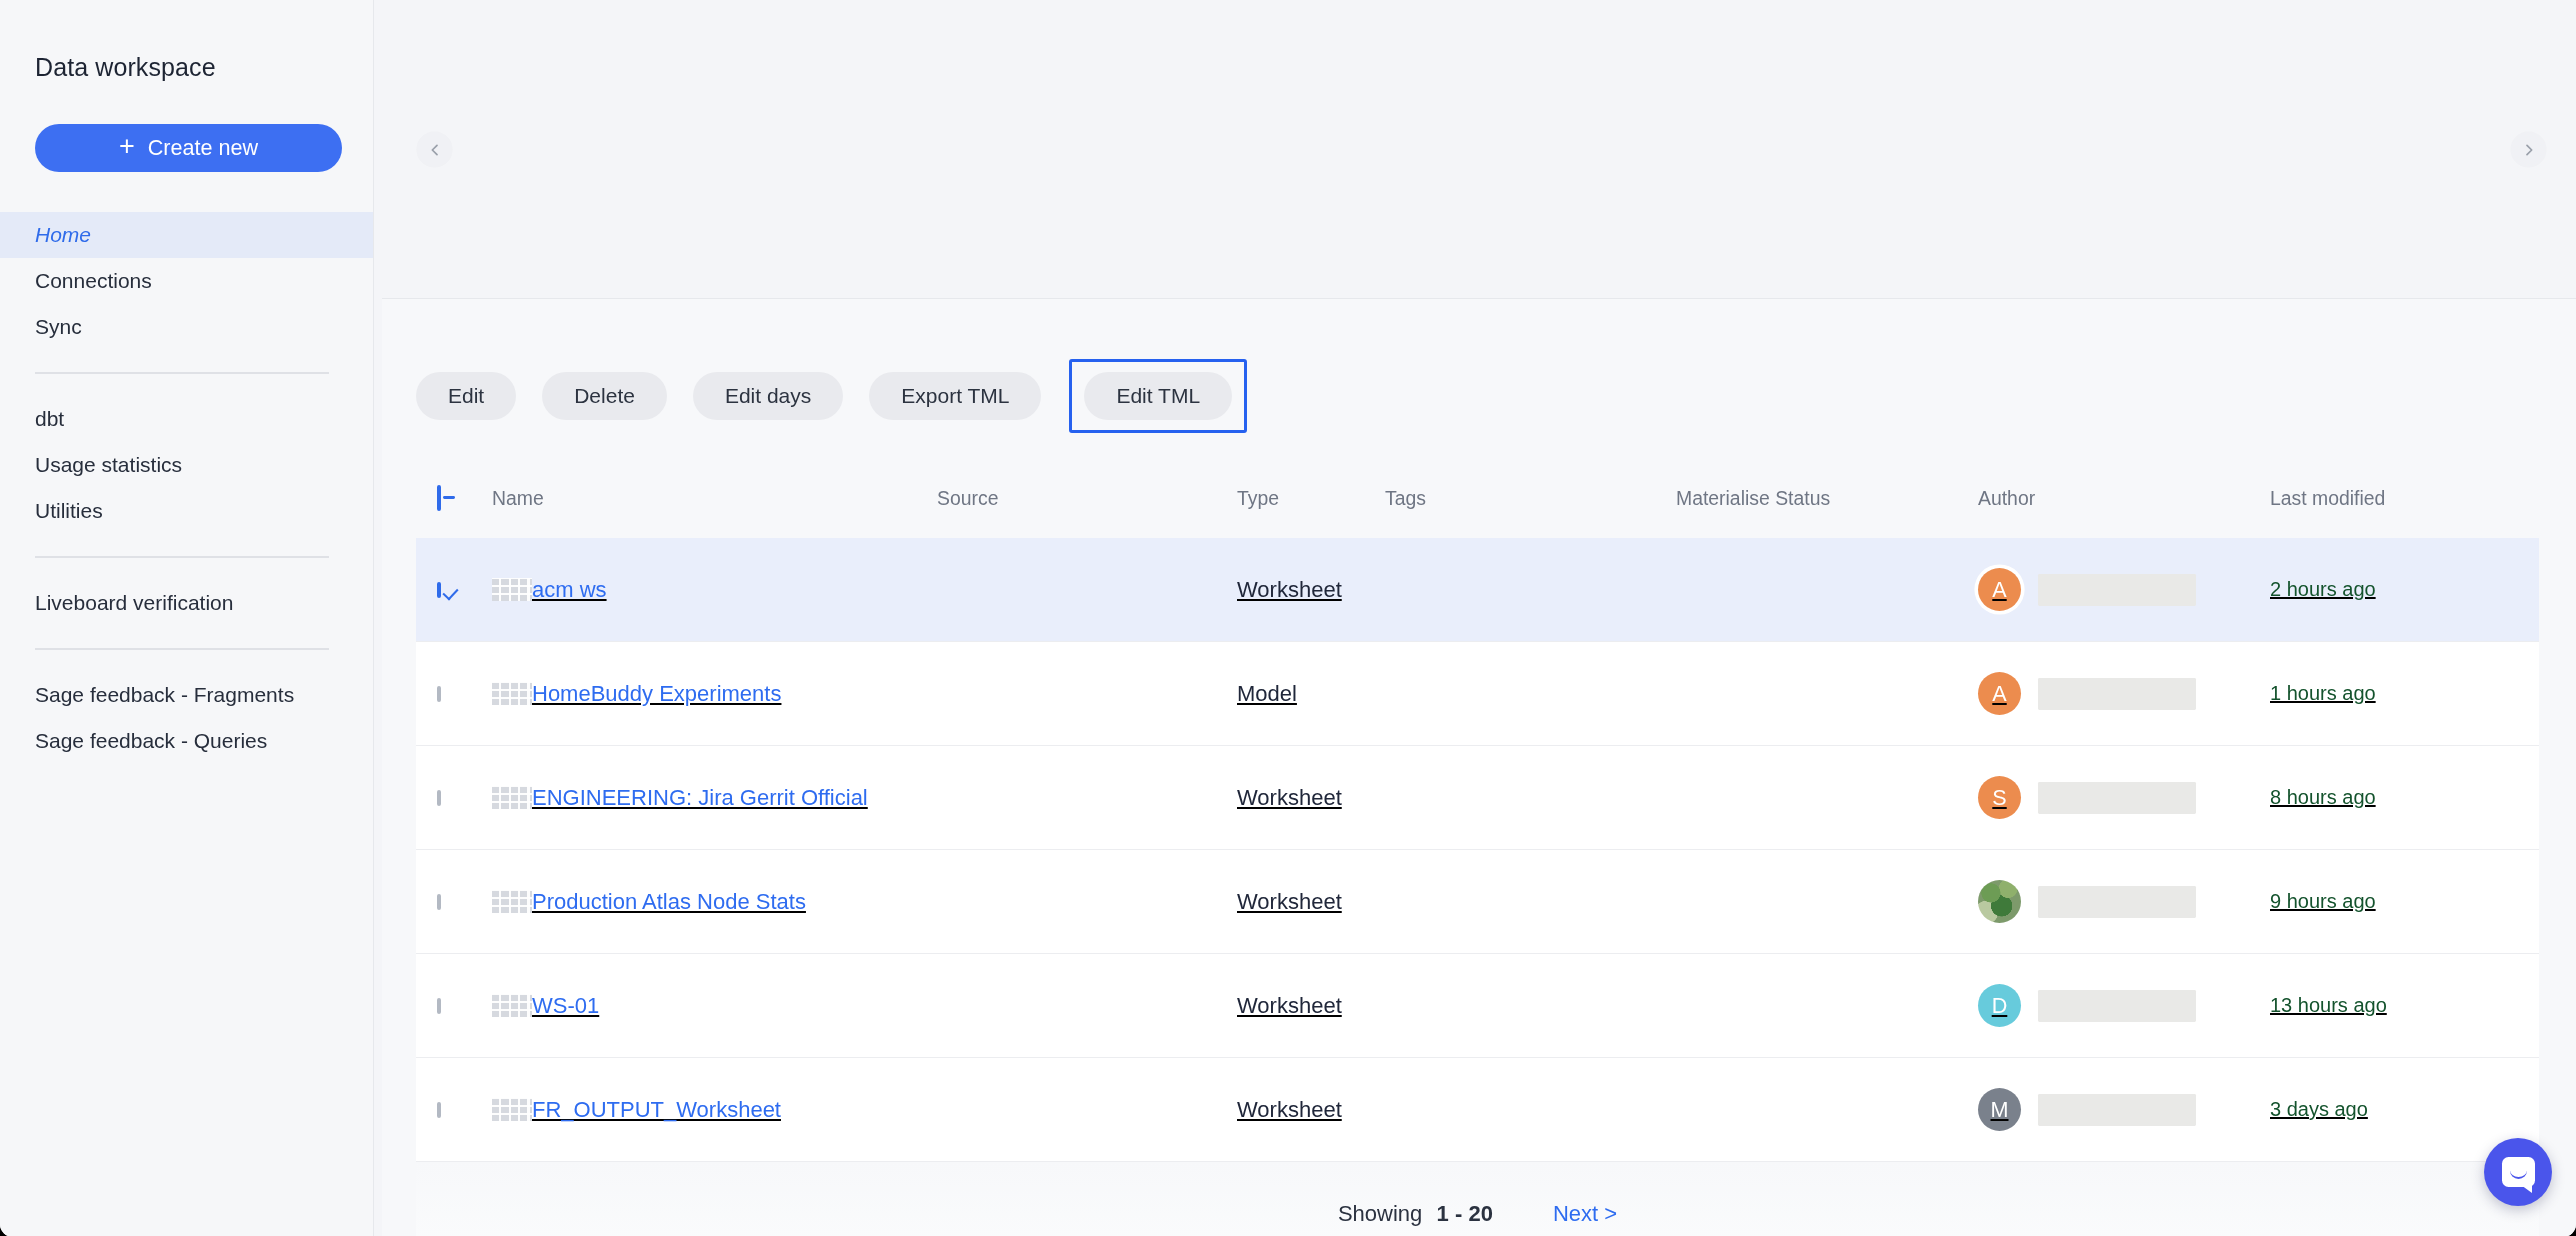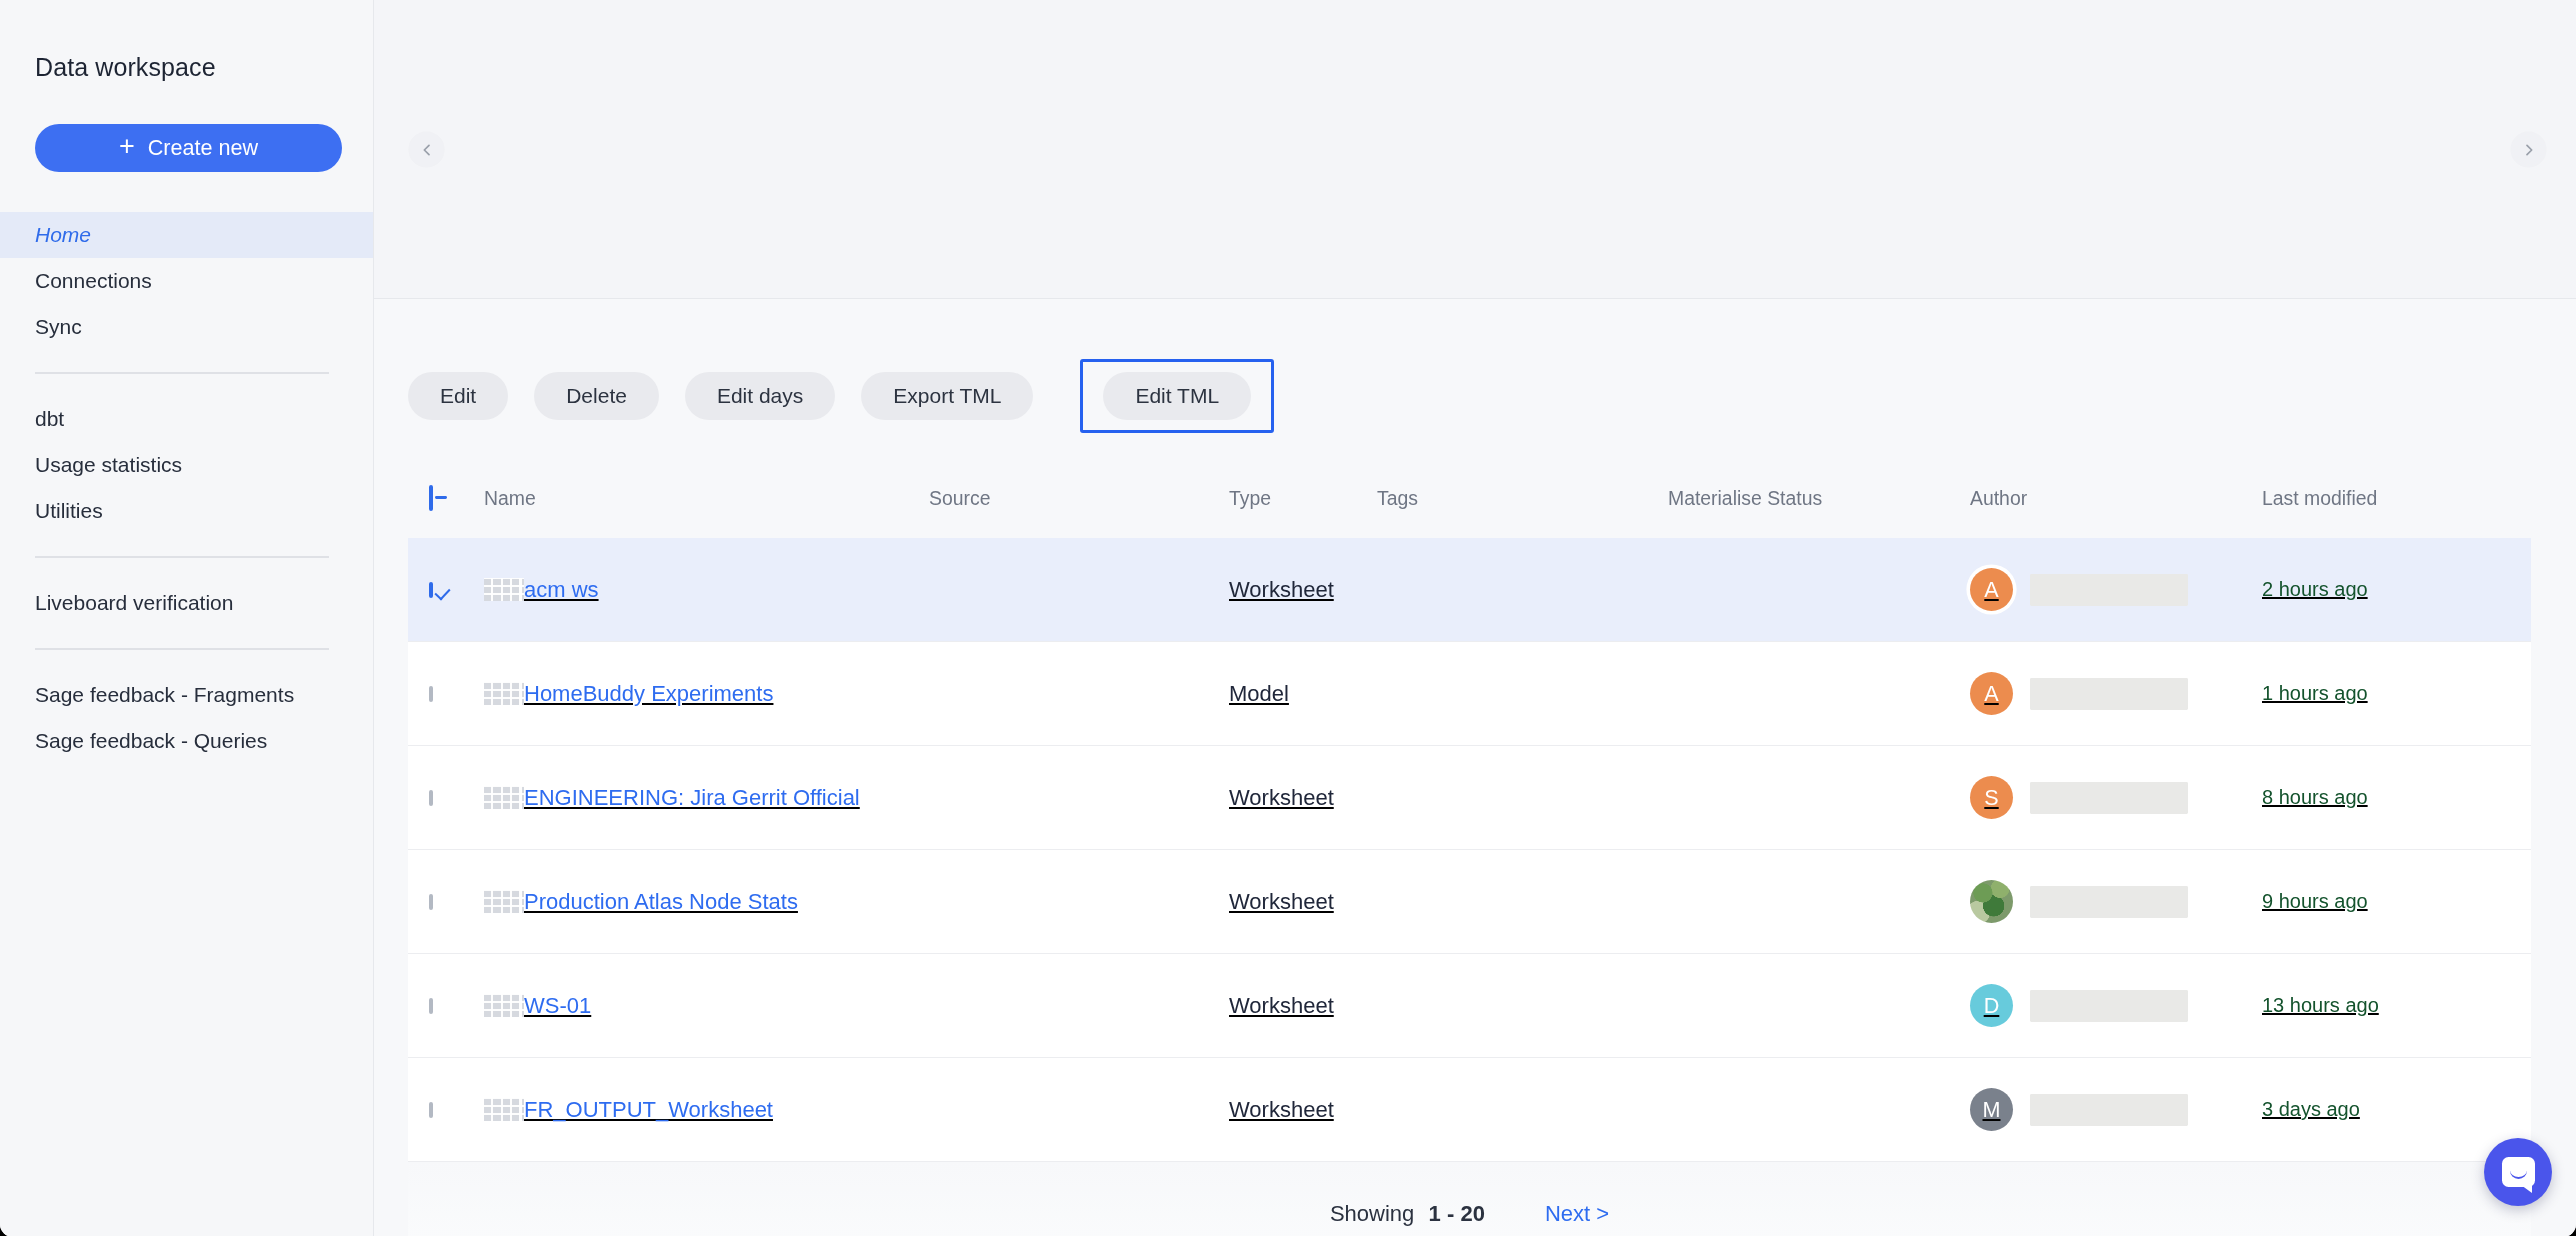--- a/index.html
+++ b/index.html
@@ -1,17 +1,17 @@
 <!DOCTYPE html>
 <html style="font-size:11.5px"><head>
 <meta charset="utf-8">
 <style>
   * { margin:0; padding:0; box-sizing:border-box; }
   html,body { width:2576px; height:1237px; background:#000; font-family:"Liberation Sans","DejaVu Sans",sans-serif; }
-  .app { position:relative; width:2576px; height:1237px; background:#f4f5f8; border-radius:0 0 13px 13px; overflow:hidden; display:flex; }
+  .app { position:relative; width:2576px; height:1237px; background:#f4f5f8; border-radius:0 0 13px 13px; overflow:hidden; display:flex;gap:8px; }
 
   
   .sidebar { width:374px; height:100%; background:#f6f7f9; border-right:1.4px solid #e6e8ec; flex:none; }
   .sidebar-title { margin:53px 0 0 35px; font-size:25px; font-weight:500; color:#1d2433; letter-spacing:0.1px; }
   .create-btn { display:flex; align-items:center; justify-content:center; gap:13px; margin:42px 0 0 35px; width:307px; height:48px; border:none; border-radius:24px; background:#3d6ff2; color:#fff; font-size:21.6px; font-family:inherit; cursor:pointer; }
   .create-btn .plus { font-size:27px; font-weight:300; line-height:1; margin-top:-2.9px; }
   .nav { margin-top:40px; }
   .nav-item { height:46px; line-height:46px; padding-left:35px; font-size:21px; color:#272e3c; cursor:pointer; white-space:nowrap; }
   .nav-item.active { background:#e4eaf8; color:#2f6bea;font-style:italic; }
   .nav-divider { height:46px; display:flex; align-items:center; }
@@ -24,21 +24,21 @@
   .nav-arrow { position:absolute; top:132px; width:35px; height:35px; border:none; border-radius:50%; background:#f0f1f5; display:flex; align-items:center; justify-content:center; cursor:pointer; box-shadow:0 0 0 0.7px rgba(0,0,0,0.015); }
   .nav-arrow.left { left:35px; }
   .nav-arrow.right { right:30px; }
   .nav-arrow svg { width:16px; height:16px; stroke:#9aa0aa; stroke-width:2.6; fill:none; stroke-linecap:round; stroke-linejoin:round; }
 
   .list-section { position:relative; height:938px; background:#f7f8fa; padding:59px 0 0 34px; }
 
   
   .toolbar { display:flex; align-items:center; gap:26px; height:75px; }
   .tool-btn { height:48px; padding:0 32px; border:none; border-radius:24px; background:#e9eaee; color:#2c3340; font-size:21px; font-family:inherit; cursor:pointer; white-space:nowrap; }
-  .focus-ring { display:inline-flex; padding:10px 20px; border:3.6px solid #2661ef; border-radius:2.9px; margin-left:21px; background:transparent; }
+  .focus-ring { display:inline-flex; padding:10px 12px; border:3.6px solid #2661ef; border-radius:2.9px; margin-left:2px; background:transparent; }
   .focus-ring .tool-btn { margin:0; }
 
   
   .table { width:2123px; margin-top:26px; }
   .grid { display:grid; grid-template-columns:55px 40px 405px 300px 148px 291px 302px 292px 1fr; align-items:center; padding-left:21px; }
   .thead { height:79px; color:#6f7684; font-size:19.4px; }
   .thead .h-name { grid-column:2 / 4; }
   .trow { height:104px; background:#fff; border-bottom:1.4px solid #ecedf0;text-decoration:underline; }
   .trow:first-of-type { border-top:1.4px solid #f1f2f4; }
   .trow.selected { background:#e9eefb; }

